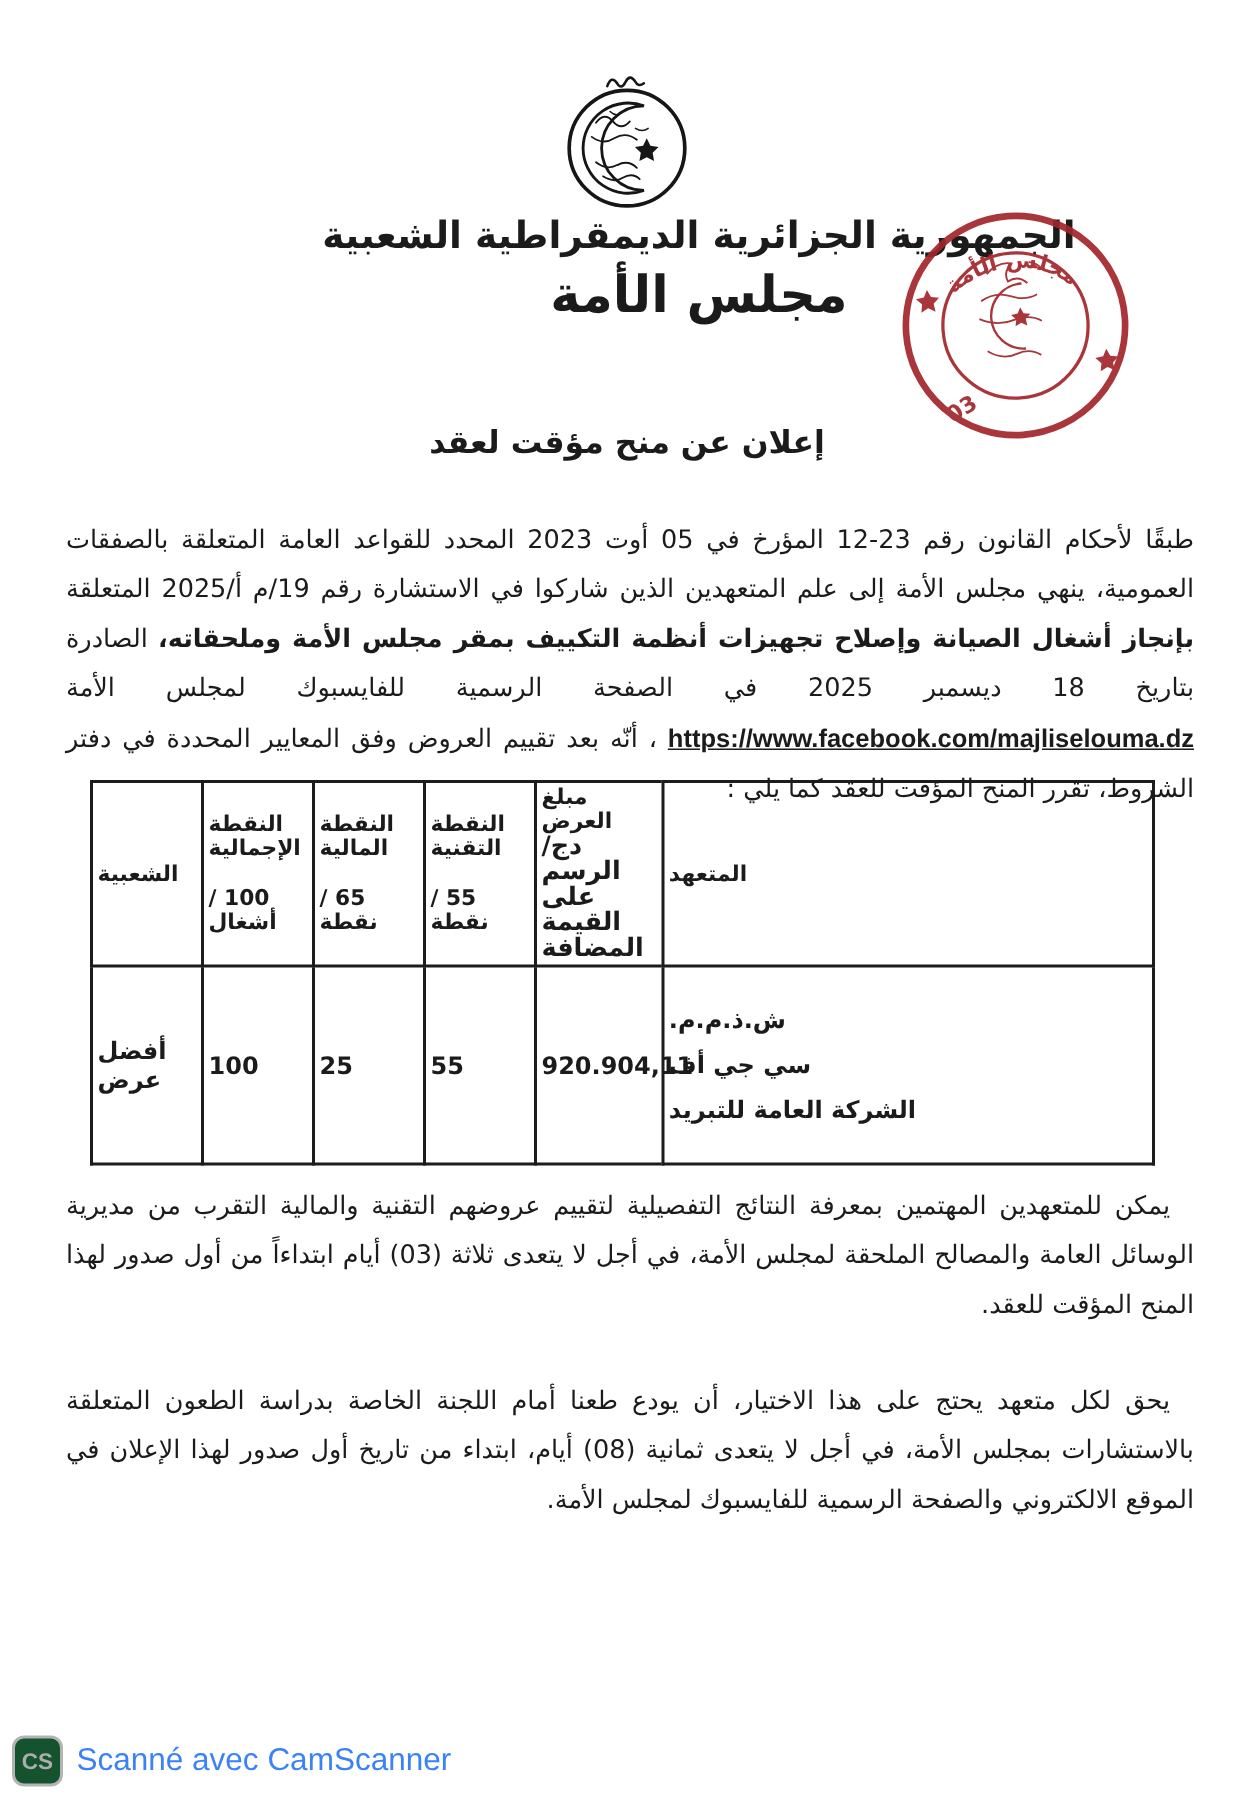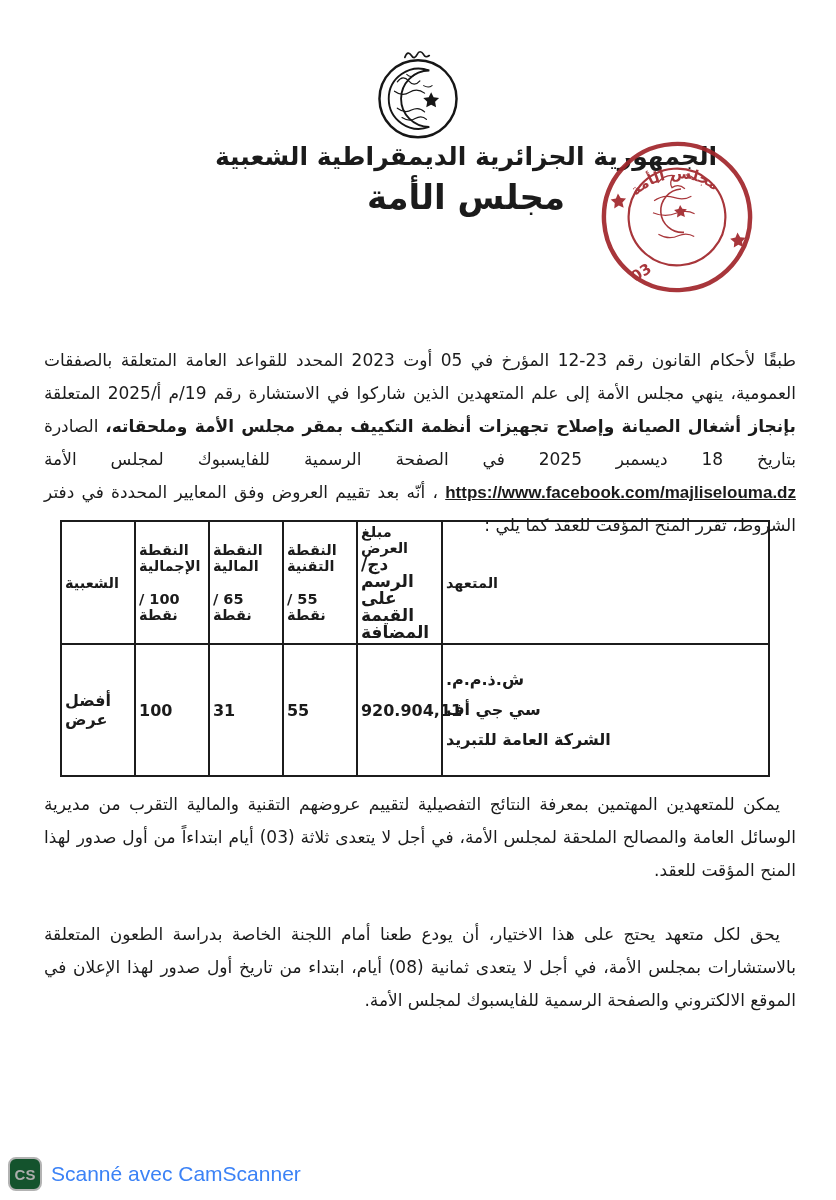--- a/index.html
+++ b/index.html
@@ -104,20 +104,21 @@
     <path d="M140,100 l2.4,4.9 5.4,.8 -3.9,3.8 .9,5.4 -4.8,-2.6 -4.8,2.6 .9,-5.4 -3.9,-3.8 5.4,-.8 Z" fill="#a1262b"></path>
     <defs>
       <path id="stampArc" d="M 21,90 A 60,60 0 0 1 139,90"></path>
     </defs>
     <text font-size="15" font-weight="700" fill="#a1262b" letter-spacing="2.5" direction="rtl">
       <textPath href="#stampArc" startOffset="50%" text-anchor="middle">مجلس الأمة</textPath>
     </text>
     <text x="33" y="143" font-size="15" font-weight="700" fill="#a1262b" transform="rotate(-28 33 143)">03</text>
   </svg>
 
+  <h1 class="doc-title">إعلان عن منح مؤقت لعقد</h1>
 
   <p class="para p1"><span>طبقًا لأحكام القانون رقم 23-12 المؤرخ في 05 أوت 2023 المحدد للقواعد العامة المتعلقة بالصفقات العمومية، ينهي مجلس الأمة إلى علم المتعهدين الذين شاركوا في الاستشارة رقم 19/م أ/2025 المتعلقة </span><span class="bold">بإنجاز أشغال الصيانة وإصلاح تجهيزات أنظمة التكييف بمقر مجلس الأمة وملحقاته،</span><span> الصادرة بتاريخ 18 ديسمبر 2025 في الصفحة الرسمية للفايسبوك لمجلس الأمة </span><a class="fb-link" href="#">https://www.facebook.com/majliselouma.dz</a><span> ، أنّه بعد تقييم العروض وفق المعايير المحددة في دفتر الشروط، تقرر المنح المؤقت للعقد كما يلي :</span></p>
 
   <table class="award-table">
     <colgroup>
       <col style="width:46.2%">
         <col style="width:12%">
         <col style="width:10.45%">
       <col style="width:10.45%">
         <col style="width:10.45%">
@@ -142,36 +143,36 @@
       </th>
       <th>
         <div class="hcell">
           <span>النقطة المالية</span>
           <span class="score-line">/ 65 نقطة</span>
         </div>
       </th>
       <th>
         <div class="hcell">
           <span>النقطة الإجمالية</span>
-          <span class="score-line">/ 100 نقطة</span>
+          <span class="score-line">/ 100 أشغال</span>
         </div>
       </th>
       <th>
         <span>الشعبية</span>
       </th>
     </tr>
     <tr>
       <td class="contractor">
         <div>ش.ذ.م.م.</div>
         <div>سي جي أف</div>
         <div>الشركة العامة للتبريد</div>
       </td>
       <td class="amount">920.904,11</td>
       <td>55</td>
-      <td>31</td>
+      <td>25</td>
       <td>100</td>
       <td>أفضل عرض</td>
     </tr>
   </tbody>
     </table>
 
   <p class="para p2">يمكن للمتعهدين المهتمين بمعرفة النتائج التفصيلية لتقييم عروضهم التقنية والمالية التقرب من مديرية الوسائل العامة والمصالح الملحقة لمجلس الأمة، في أجل لا يتعدى ثلاثة (03) أيام ابتداءاً من أول صدور لهذا المنح المؤقت للعقد.</p>
 
   <p class="para p3">يحق لكل متعهد يحتج على هذا الاختيار، أن يودع طعنا أمام اللجنة الخاصة بدراسة الطعون المتعلقة بالاستشارات بمجلس الأمة، في أجل لا يتعدى ثمانية (08) أيام، ابتداء من تاريخ أول صدور لهذا الإعلان في الموقع الالكتروني والصفحة الرسمية للفايسبوك لمجلس الأمة.</p>
 

